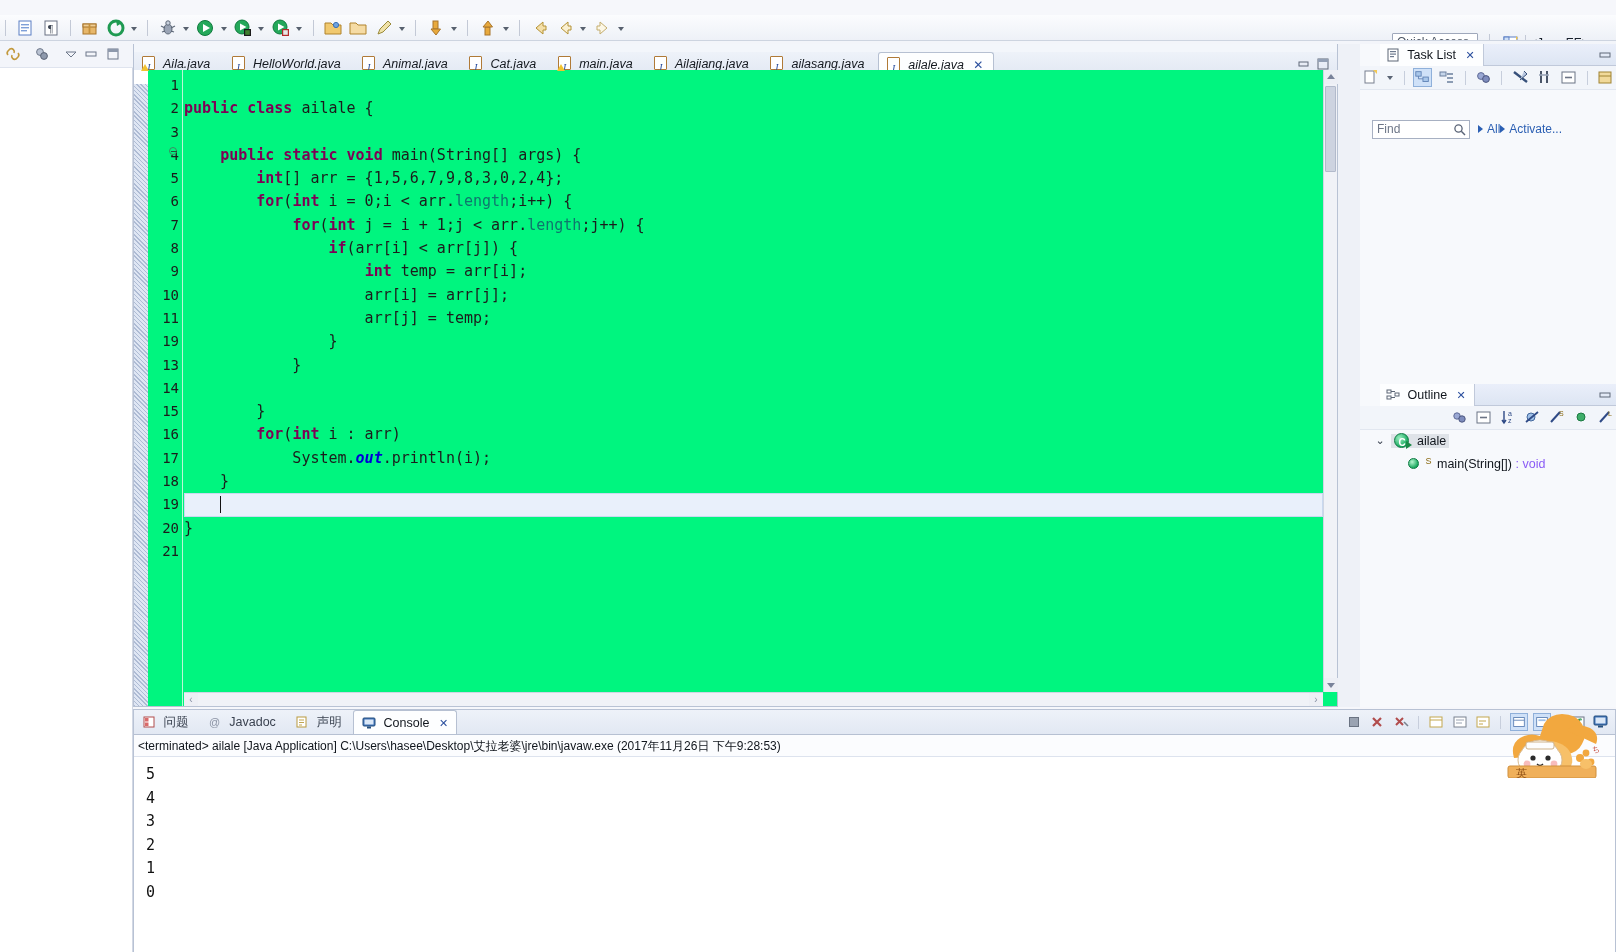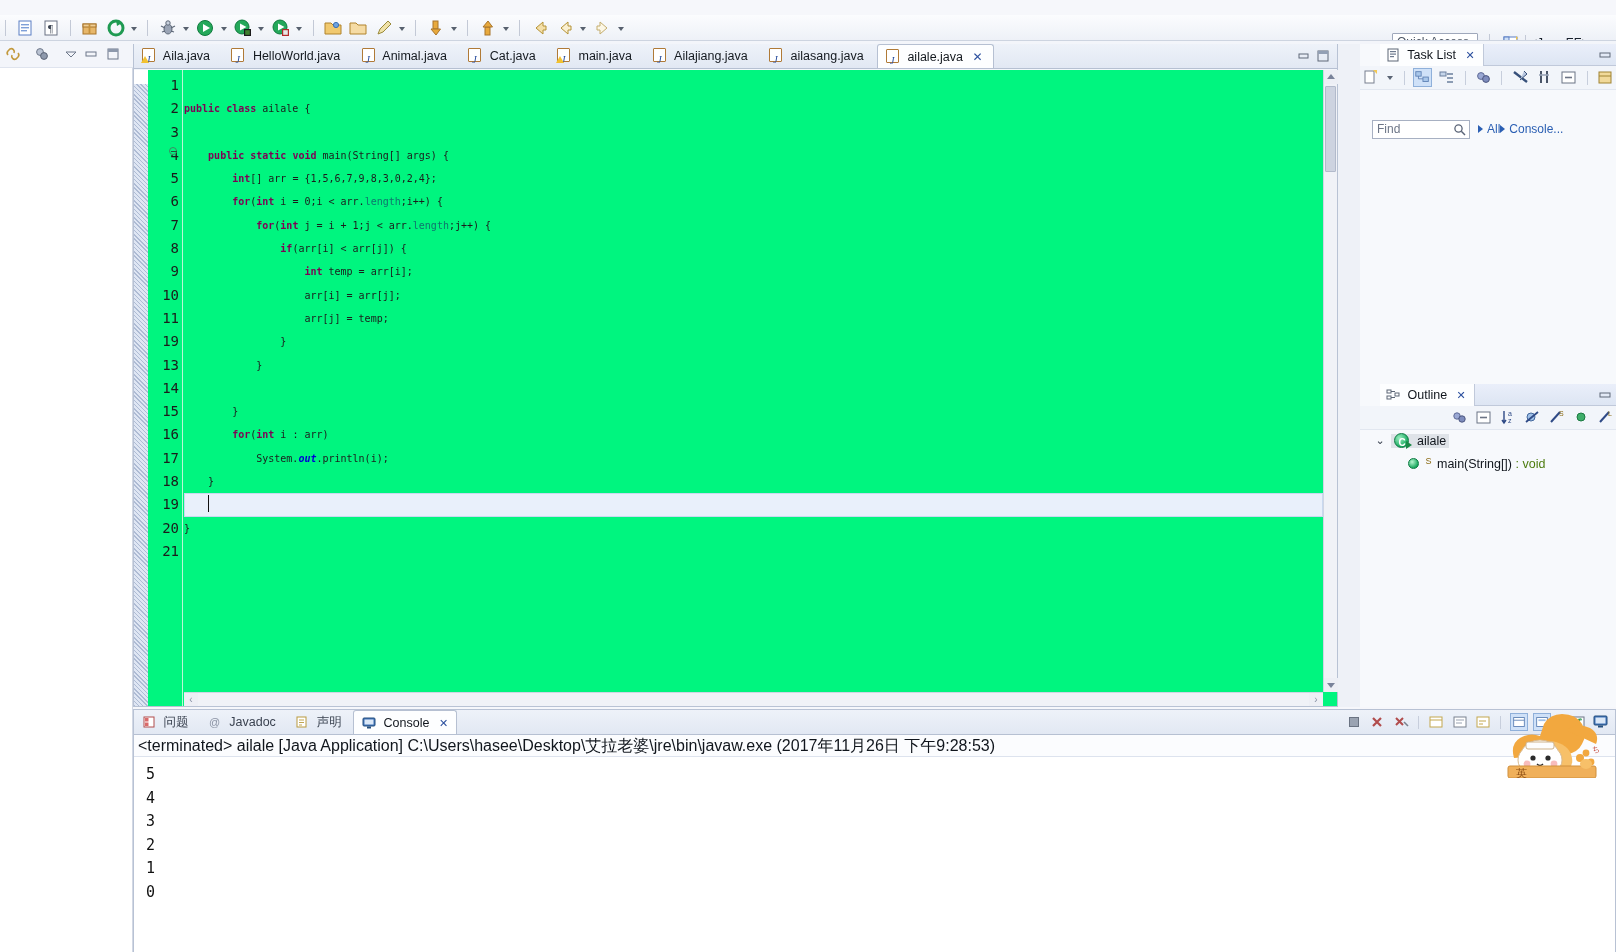--- a/index.html
+++ b/index.html
@@ -68,23 +68,23 @@
     background: #f3f5fa; border-bottom: 1px solid #dfe4ee;
   }
   .st-ico { position: absolute; top: 4px; width: 18px; height: 18px; }
 
   
   .editor-area {
     position: absolute; left: 133px; top: 44px; width: 1205px; height: 663px;
     background: #f3f6fb; border: 1px solid #b8c2d4; border-top: none;
   }
   .tabstrip {
-    position: absolute; left: 0; top: 0; width: 100%; height: 25px;
+    position: absolute; left: 0; top: 8px; width: 100%; height: 25px;
     background: linear-gradient(#eef2f9, #e2e8f3);
-    border-bottom: 1px solid #b6c0d2; white-space: nowrap; overflow: hidden;
+    border-bottom: 1px solid #b6c0d2; white-space: nowrap; overflow: hidden; font-style: italic;
   }
   .etab {
     display: inline-block; height: 25px; line-height: 25px; padding: 0 10px 0 8px;
     font-size: 12.5px; color: #14191f; vertical-align: top; position: relative;
   }
   .etab.active {
     background: #fdfeff; border: 1px solid #b6c0d2; border-bottom: none;
     border-top-left-radius: 3px; border-top-right-radius: 3px; height: 26px;
   }
   .jicon {
@@ -145,21 +145,21 @@
     position: absolute; width: 8px; height: 8px; border: 1px solid #3e8a64;
     border-radius: 50%; background: #00f57f;
   }
   .fold-mark:after {
     content: ""; position: absolute; left: 1px; top: 3px; width: 6px; height: 1px; background: #20543c;
   }
 
   .code {
     position: absolute; left: 50px; top: 0; right: 14px; bottom: 14px;
     background: #00f57f; padding-top: 4px;
-    font-family: "DejaVu Sans Mono", monospace; font-size: 10px;
+    font-family: "DejaVu Sans Mono", monospace; font-size: 15px;
     color: #1c1c1c; white-space: pre; overflow: hidden;
   }
   .code .row { height: 23.3px; line-height: 23.3px; }
   .code .row.current {
     background: #e9f0fb; box-shadow: 0 0 0 1px #c9d9ef inset;
     position: relative;
   }
   .caret {
     display: inline-block; width: 1px; height: 17px; background: #111;
     vertical-align: -4px;
@@ -263,21 +263,21 @@
     position: absolute; right: -4px; bottom: -2px; width: 0; height: 0;
     border-top: 4px solid transparent; border-bottom: 4px solid transparent;
     border-left: 6px solid #1a8a47;
   }
   .meth-ico {
     display: inline-block; width: 11px; height: 11px; border-radius: 50%;
     background: radial-gradient(circle at 35% 33%, #b6f5cf, #16a75c 72%);
     border: 1px solid #0c7a42; vertical-align: -1px; margin-right: 3px;
   }
   .sup { color: #8a6a12; font-size: 9px; vertical-align: 4px; margin-right: 2px; }
-  .ret-type { color: #4d7c0f; }
+  .ret-type { color: #8b5cf6; }
   .selbg { background: #dfe3e8; padding: 0 3px; }
 
   
   .console-area {
     position: absolute; left: 133px; top: 709px; width: 1483px; height: 243px;
     background: #fbfcfe; border: 1px solid #b8c2d4; border-bottom: none;
   }
   .console-tabs {
     position: absolute; left: 0; top: 0; right: 0; height: 25px;
     background: linear-gradient(#eef2f9, #e2e8f3); border-bottom: 1px solid #b6c0d2;
@@ -292,21 +292,21 @@
     border-top-left-radius: 3px; border-top-right-radius: 3px; }
   .ctab .ci { display: inline-block; width: 14px; height: 14px; vertical-align: -3px; margin-right: 4px; }
   .ctab .pclose { color: #2b4f9e; margin-left: 6px; font-size: 11px; }
 
   .console-toolbar { position: absolute; right: 4px; top: 3px; height: 20px; white-space: nowrap; }
   .ct-ico { display: inline-block; width: 18px; height: 18px; margin: 0 1px; vertical-align: middle; }
   .ct-sep { display: inline-block; width: 1px; height: 13px; background: #c7cedc; margin: 0 4px; vertical-align: middle; }
 
   .console-status {
     position: absolute; left: 4px; top: 27px; right: 0; height: 18px;
-    font-size: 16px; color: #10151c; line-height: 18px; white-space: nowrap;
+    font-size: 12px; color: #10151c; line-height: 18px; white-space: nowrap;
   }
   .console-body {
     position: absolute; left: 0; top: 46px; right: 0; bottom: 0;
     background: #fff; border-top: 1px solid #dde3ee;
     font-family: "DejaVu Sans Mono", monospace; font-size: 15px; color: #111;
     padding: 6px 0 0 8px;
   }
   .console-body .oline { height: 23.5px; line-height: 23.5px; padding-left: 4px; }
 
   
@@ -696,21 +696,21 @@
       <div class="findbox">
         <span>Find</span>
         <span class="mag">
           <svg width="13" height="13" viewBox="0 0 13 13">
               <circle cx="5.5" cy="5.5" r="3.6" fill="none" stroke="#5b6578" stroke-width="1.3"></circle>
               <path d="M8.3 8.3 L12 12" stroke="#5b6578" stroke-width="1.5"></path>
             </svg>
         </span>
       </div>
       <div class="filter-links">
-        <span class="tri"></span><span class="lnk">All</span><span class="tri"></span><span class="lnk">Console...</span>
+        <span class="tri"></span><span class="lnk">All</span><span class="tri"></span><span class="lnk">Activate...</span>
       </div>
     </div>
 
     <div class="panel" style="top:340px; bottom:0;">
       <div class="panel-head">
         <div class="panel-tab">
           <span style="display:inline-block;width:14px;height:14px;vertical-align:-3px;margin-right:4px;">
             <svg width="14" height="14" viewBox="0 0 14 14">
                 <rect x="1" y="2" width="4" height="3" fill="none" stroke="#5c6676"></rect>
                 <rect x="1" y="8" width="4" height="3" fill="none" stroke="#5c6676"></rect>

